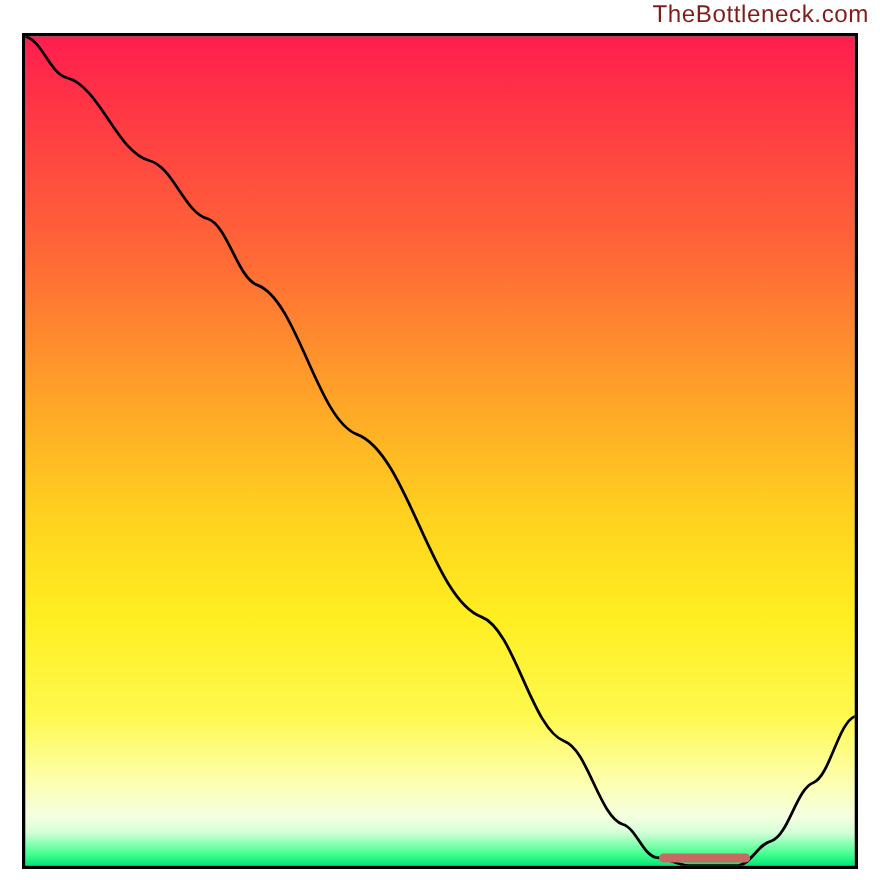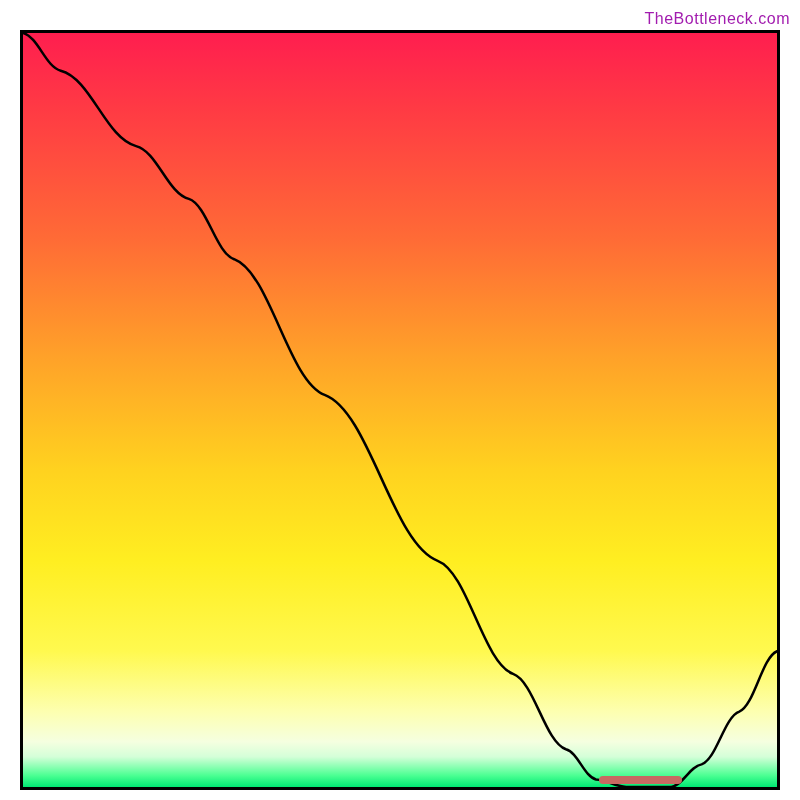--- a/index.html
+++ b/index.html
@@ -11,25 +11,25 @@
     background: #fff;
     font-family: Arial, Helvetica, sans-serif;
   }
   .wrap {
     position: relative;
     width: 800px;
     height: 800px;
   }
   .source-label {
     position: absolute;
-    top: 10px;
+    top: 0;
     right: 10px;
-    font-size: 16px;
+    font-size: 22px;
     font-weight: 400;
-    color: #a21caf;
+    color: #7f1d1d;
     letter-spacing: 0.5px;
     font-family: Arial, Helvetica, sans-serif;
   }
   .chart {
     position: absolute;
     left: 20px;
     top: 30px;
     width: 760px;
     height: 760px;
     box-sizing: border-box;

